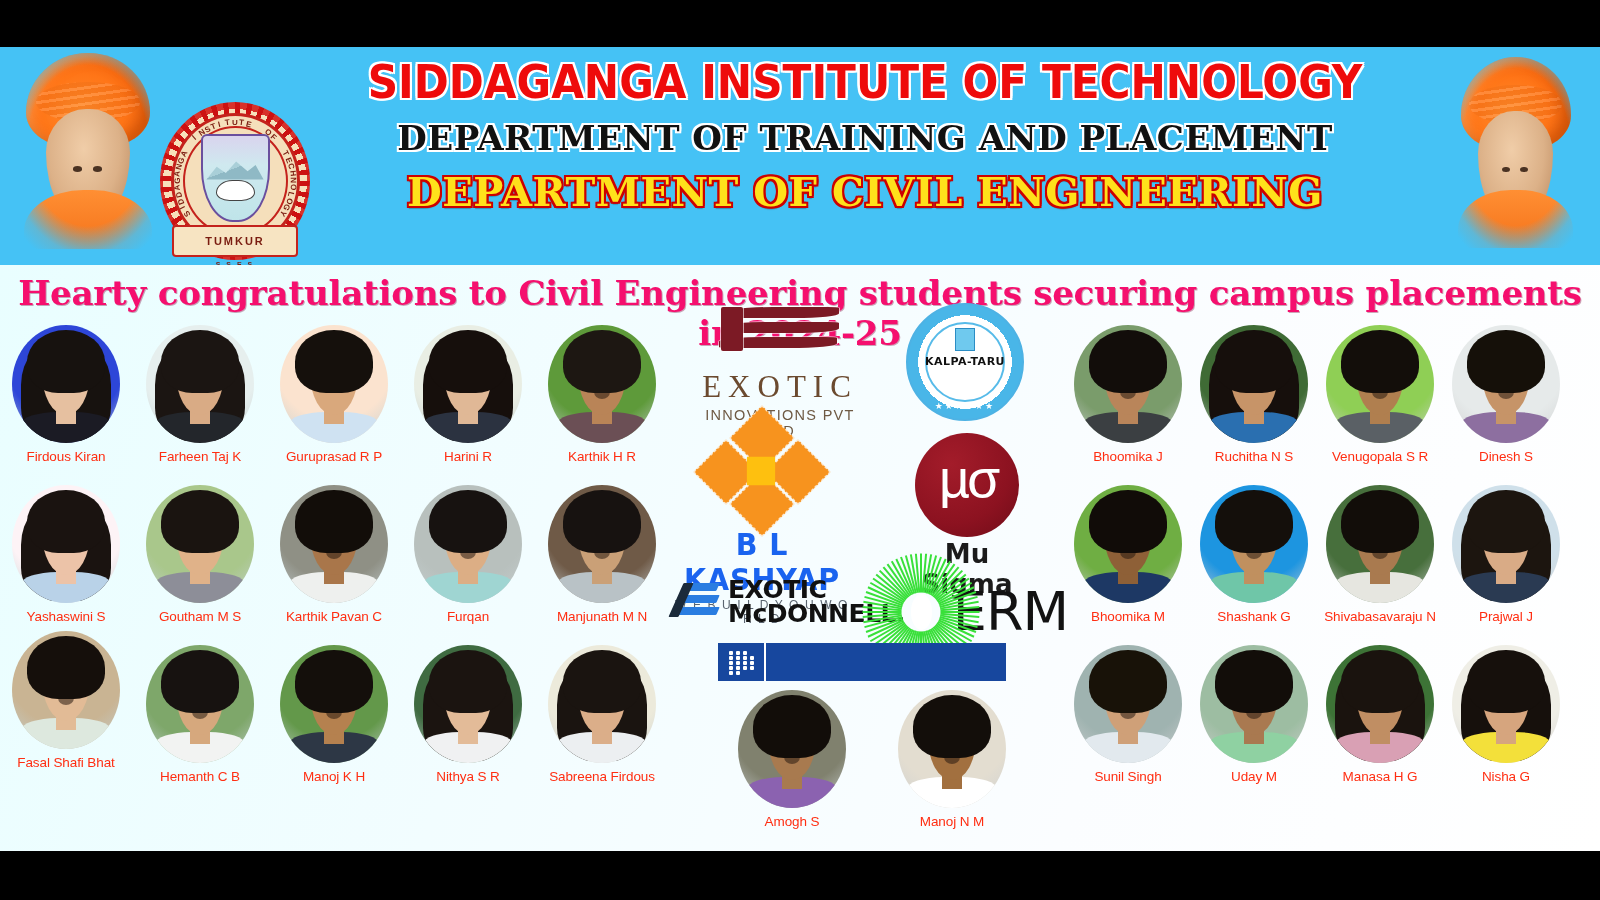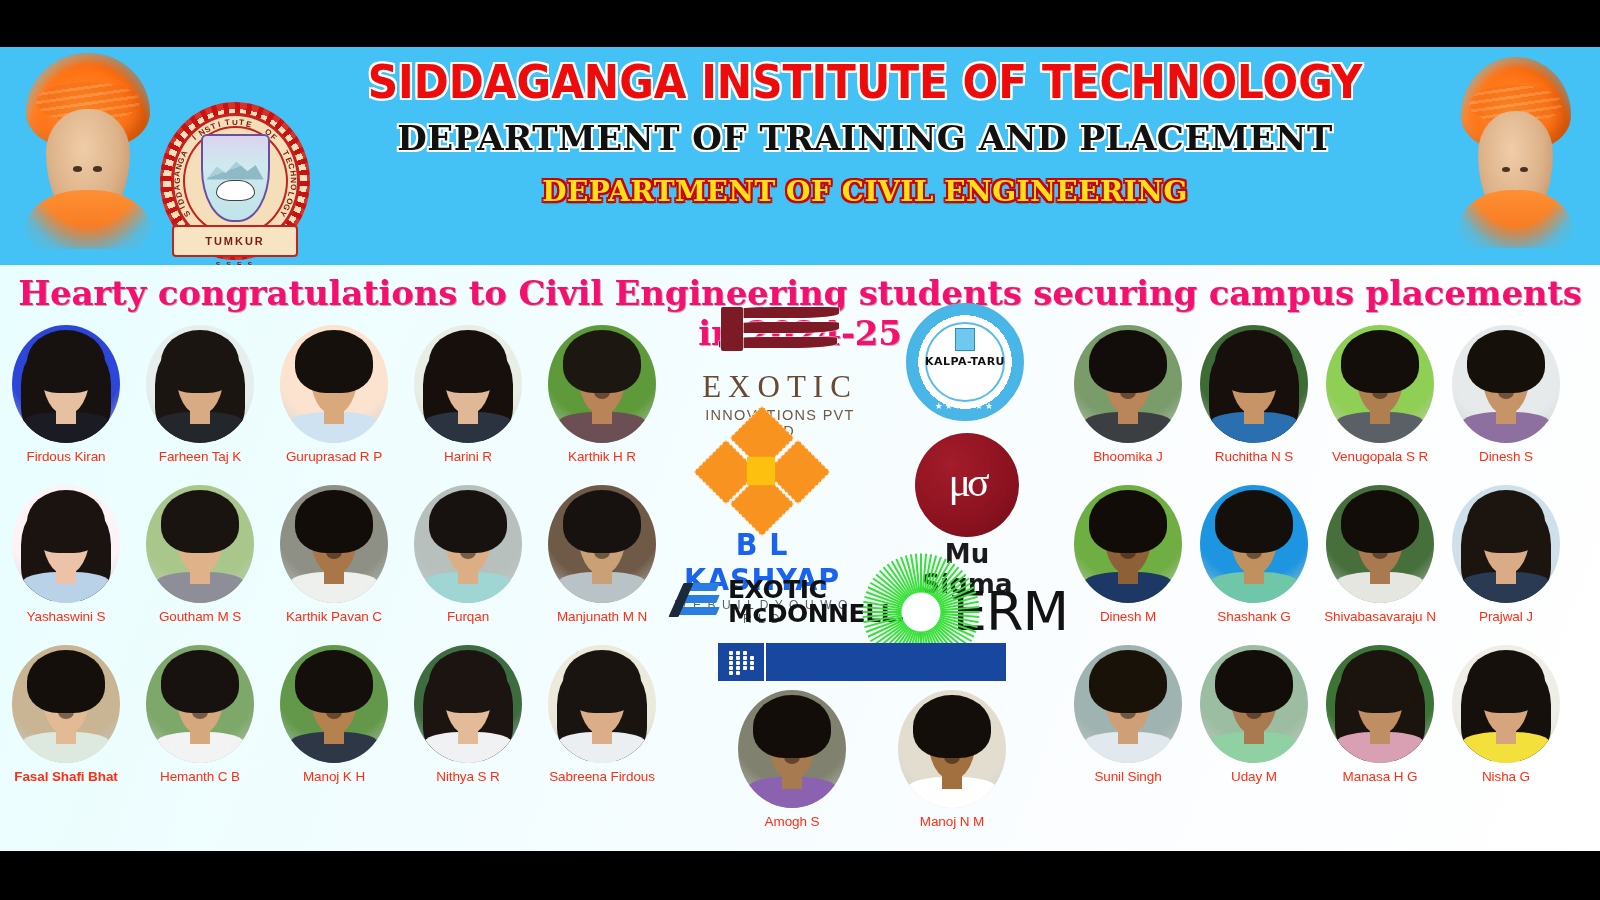--- a/index.html
+++ b/index.html
@@ -110,21 +110,21 @@
     transform:scaleX(1.02);
   }
   .t2 {
     font-family:"DejaVu Serif", serif; font-weight:bold; font-size:34px; line-height:50px;
     color:#111; letter-spacing:0.5px;
     text-shadow:
       -2px -2px 0 #fff, 2px -2px 0 #fff, -2px 2px 0 #fff, 2px 2px 0 #fff,
        0 -2px 0 #fff, 0 2px 0 #fff, -2px 0 0 #fff, 2px 0 0 #fff;
   }
   .t3 {
-    font-family:"DejaVu Serif", serif; font-weight:bold; font-size:28px; line-height:58px;
+    font-family:"DejaVu Serif", serif; font-weight:bold; font-size:40px; line-height:58px;
     color:#ffe11b; letter-spacing:0.5px;
     text-shadow:
       -2px -2px 0 #c00, 2px -2px 0 #c00, -2px 2px 0 #c00, 2px 2px 0 #c00,
        0 -2px 0 #c00, 0 2px 0 #c00, -2px 0 0 #c00, 2px 0 0 #c00,
        0 3px 1px rgba(0,0,0,.25);
   }
 
   
   .body-area {
     position:absolute; left:0; top:265px; width:1600px; height:586px;
@@ -223,21 +223,21 @@
     text-align:center; font-family:"Liberation Sans", sans-serif;
     font-size:12px; color:#5b6570; letter-spacing:1.6px; margin-top:1px;
   }
 
   .musigma-circle {
     width:104px; height:104px; border-radius:50%; margin:0 auto; position:relative;
     background:radial-gradient(circle at 35% 30%, #a31c2a 0%, #8c1220 60%, #6e0c18 100%);
   }
   .musigma-glyph {
     position:absolute; inset:0; display:flex; align-items:center; justify-content:center;
-    color:#fff; font-family:Liberation Serif, serif; font-size:42px; letter-spacing:-4px;
+    color:#fff; font-family:Liberation Mono, monospace; font-size:54px; letter-spacing:-4px;
     padding-bottom:6px;
   }
   .musigma-name {
     text-align:center; font-family:"DejaVu Sans", sans-serif; font-weight:bold;
     font-size:26px; color:#1b1b1b; margin-top:2px;
   }
 
   .burns-mark { position:absolute; left:0; top:6px; width:52px; height:40px; }
   .burns-mark i { position:absolute; height:8px; border-radius:1px; background:#2a7de1; transform:skewX(-24deg); }
   .burns-t1 { font-family:"DejaVu Sans", sans-serif; font-weight:bold; font-size:25px; color:#111; letter-spacing:-0.5px; }
@@ -537,21 +537,21 @@
                 <div class="pt-eye r"></div>
                 <div class="pt-mouth"></div>
                 <div class="pt-beard"></div>
                 <div class="pt-glass"></div>
               </div>
               <div class="pt-hair" style="background:#171210"></div>
             </div>
           </div>
           <div class="name">Manjunath M N</div>
         </div>
-        <div class="cell" style="left: 6px; top: 380px; font-weight: bold;">
+        <div class="cell" style="left: 6px; top: 366px;">
           <div class="avatar">
             <div class="bg" style="background: radial-gradient(circle at 50% 30%, rgb(201, 180, 147) 0%, rgb(201, 180, 147) 60%, rgba(0, 0, 0, 0.18) 100%);"></div>
             <div class="portrait">
               <div class="pt-shirt" style="background:#dde8de"></div>
               <div class="pt-neck" style="background:#e2bb96"></div>
               <div class="pt-face" style="background:#e2bb96">
                 <div class="pt-brow l"></div>
                 <div class="pt-brow r"></div>
                 <div class="pt-eye l"></div>
                 <div class="pt-eye r"></div>
@@ -730,21 +730,21 @@
                 <div class="pt-brow l"></div>
                 <div class="pt-brow r"></div>
                 <div class="pt-eye l"></div>
                 <div class="pt-eye r"></div>
                 <div class="pt-mouth"></div>
                 <div class="pt-beard"></div>
               </div>
               <div class="pt-hair" style="background:#110c08"></div>
             </div>
           </div>
-          <div class="name">Dinesh M</div>
+          <div class="name">Bhoomika M</div>
         </div>
         <div class="cell" style="left: 1194px; top: 220px;">
           <div class="avatar">
             <div class="bg" style="background: radial-gradient(circle at 50% 30%, rgb(29, 149, 224) 0%, rgb(29, 149, 224) 60%, rgba(0, 0, 0, 0.18) 100%);"></div>
             <div class="portrait">
               <div class="pt-shirt" style="background:#6fc6a8"></div>
               <div class="pt-neck" style="background:#c0905f"></div>
               <div class="pt-face" style="background:#c0905f">
                 <div class="pt-brow l"></div>
                 <div class="pt-brow r"></div>

